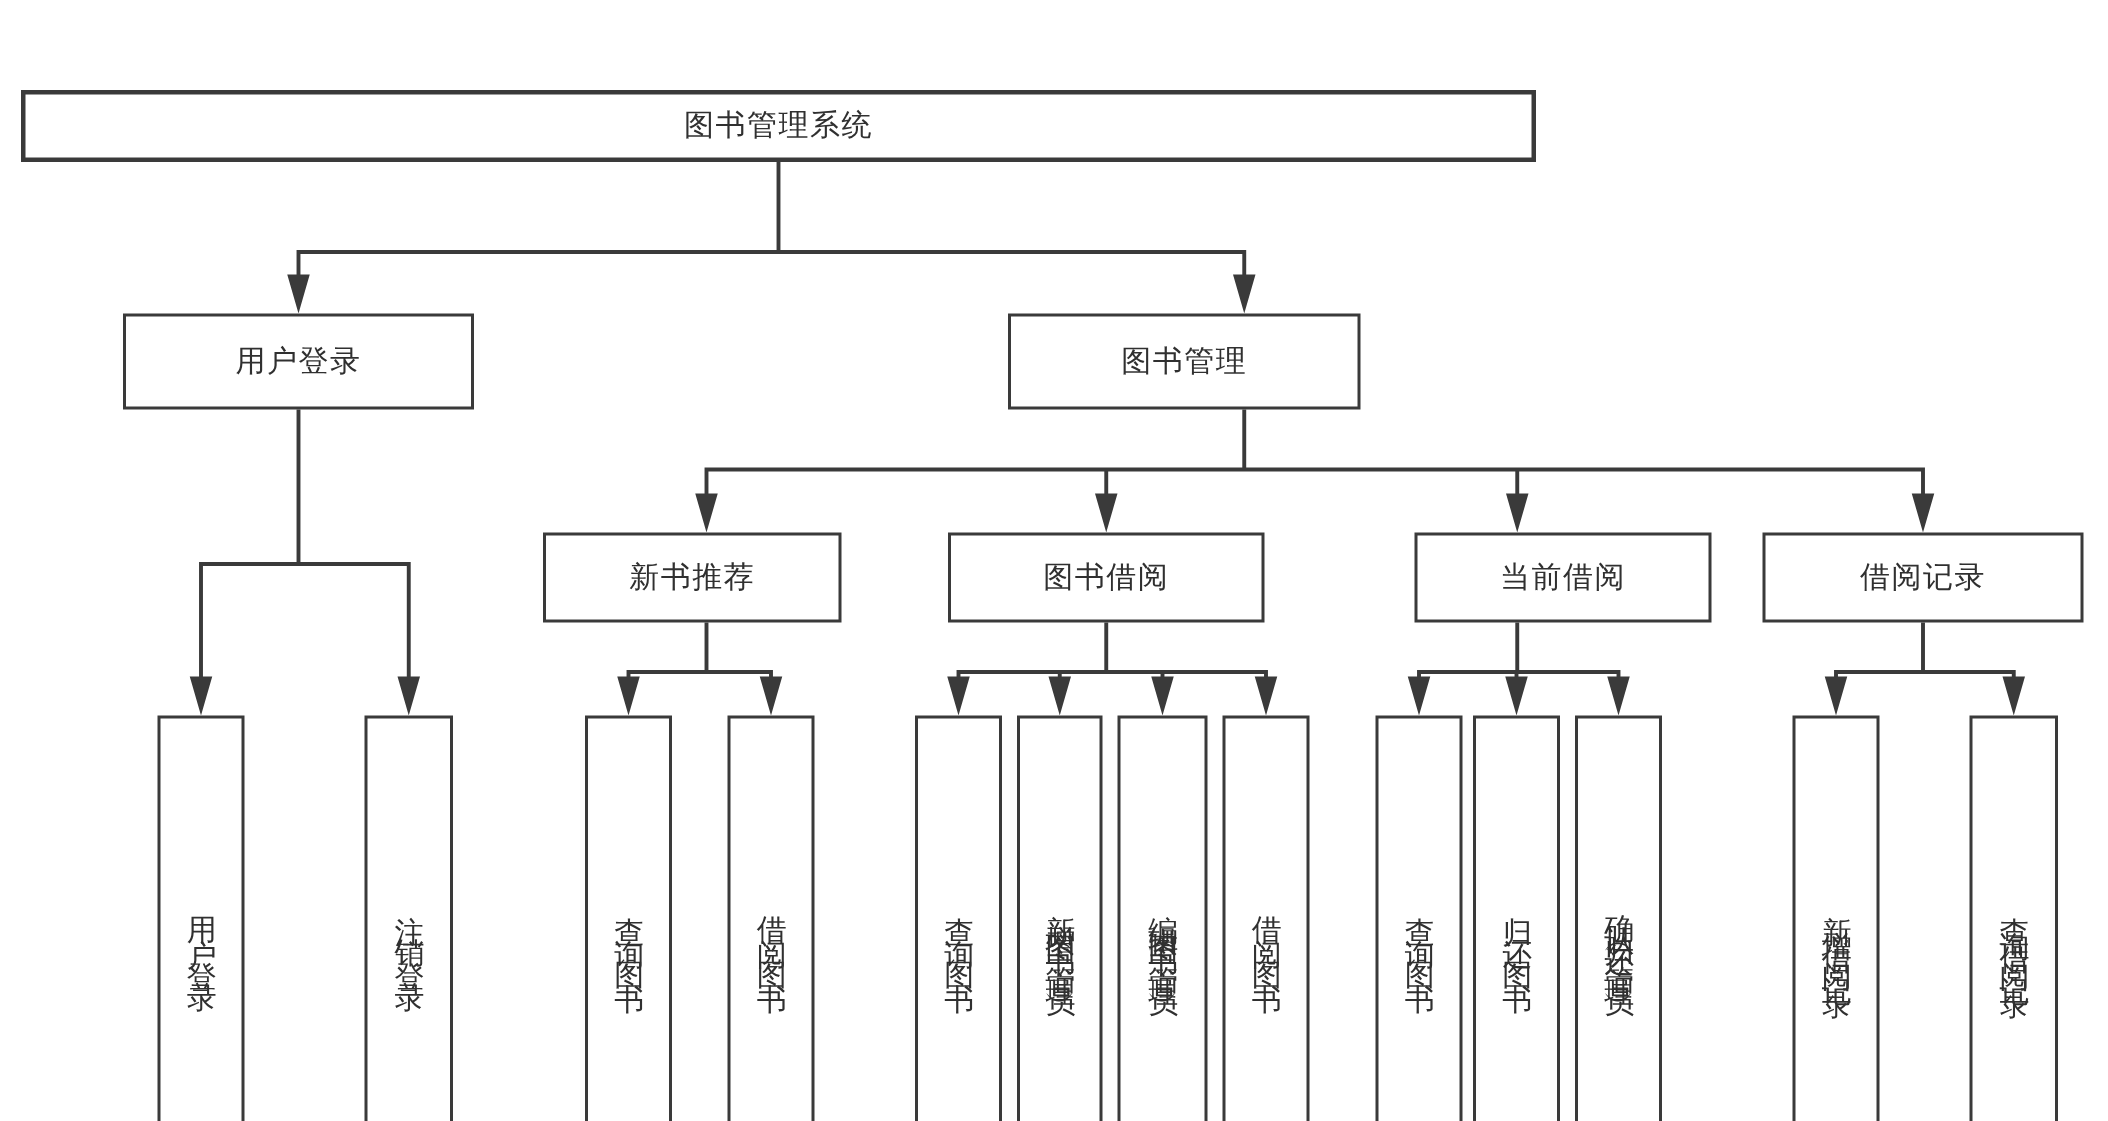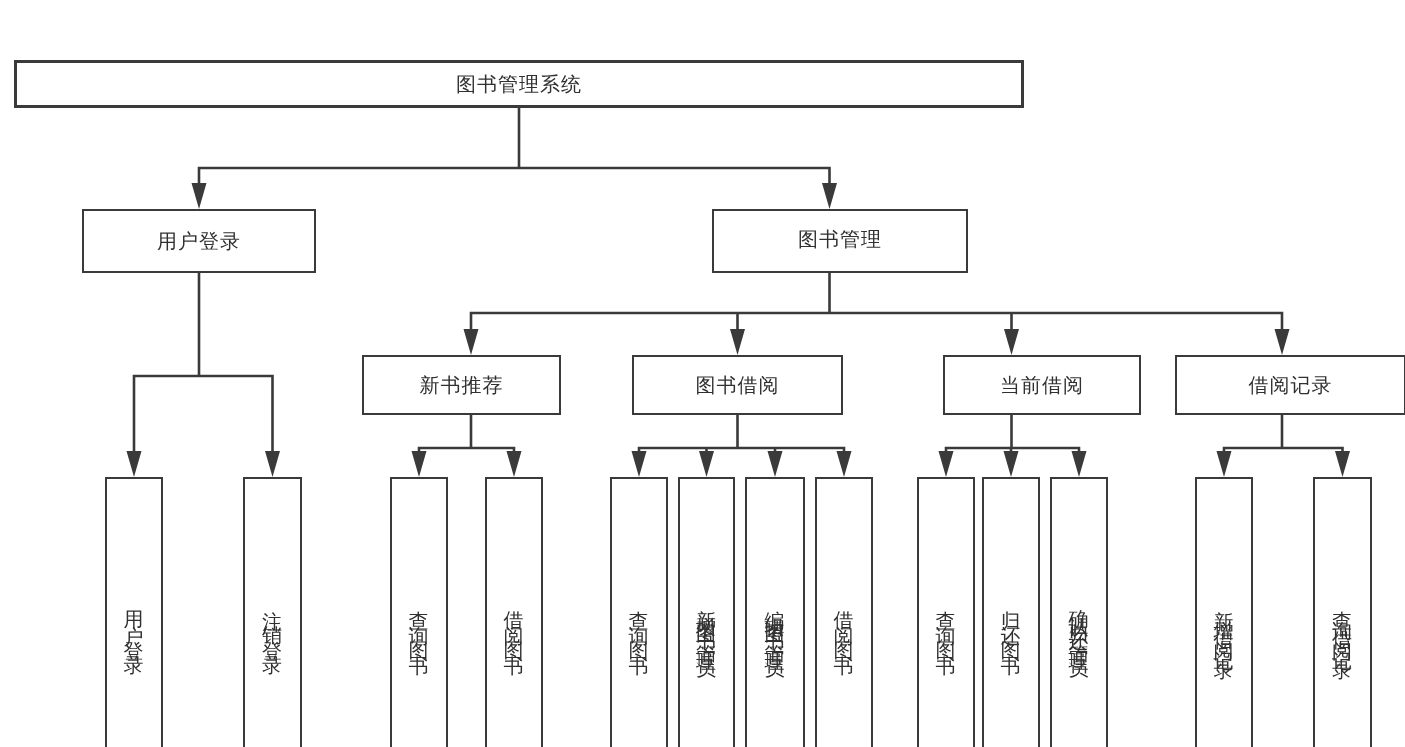--- a/index.html
+++ b/index.html
@@ -66,33 +66,33 @@
       <path d="M519,68 L519,128 M199,128 L829.5,128 M199,128 L199,149 M829.5,128 L829.5,149 M199,233 L199,336 M134,336 L272.5,336 M134,336 L134,417 M272.5,336 L272.5,417 M829.5,233 L829.5,273 M471,273 L1282,273 M471,273 L471,295 M737.5,273 L737.5,295 M1011.5,273 L1011.5,295 M1282,273 L1282,295 M471,375 L471,408 M419,408 L514,408 M419,408 L419,417 M514,408 L514,417 M737.5,375 L737.5,408 M639,408 L844,408 M639,408 L639,417 M706.5,408 L706.5,417 M775,408 L775,417 M844,408 L844,417 M1011.5,375 L1011.5,408 M946,408 L1079,408 M946,408 L946,417 M1011,408 L1011,417 M1079,408 L1079,417 M1282,375 L1282,408 M1224,408 L1342.5,408 M1224,408 L1224,417 M1342.5,408 L1342.5,417 " fill="none" stroke="#3a3a3a" stroke-width="2.6" stroke-linecap="square"></path>
       <path d="M191.5,143 L206.5,143 L199,169 Z M822,143 L837,143 L829.5,169 Z M126.5,411 L141.5,411 L134,437 Z M265,411 L280,411 L272.5,437 Z M463.5,289 L478.5,289 L471,315 Z M730,289 L745,289 L737.5,315 Z M1004,289 L1019,289 L1011.5,315 Z M1274.5,289 L1289.5,289 L1282,315 Z M411.5,411 L426.5,411 L419,437 Z M506.5,411 L521.5,411 L514,437 Z M631.5,411 L646.5,411 L639,437 Z M699,411 L714,411 L706.5,437 Z M767.5,411 L782.5,411 L775,437 Z M836.5,411 L851.5,411 L844,437 Z M938.5,411 L953.5,411 L946,437 Z M1003.5,411 L1018.5,411 L1011,437 Z M1071.5,411 L1086.5,411 L1079,437 Z M1216.5,411 L1231.5,411 L1224,437 Z M1335,411 L1350,411 L1342.5,437 Z " fill="#3a3a3a"></path>
     </svg>
   <div id="nodes">
       <div class="node level-1 h" style="left: 14px; top: 20px; width: 1010px; height: 48px;">
         <span class="label">图书管理系统</span>
       </div>
       <div class="node level-2 h" style="left: 82px; top: 169px; width: 234px; height: 64px;">
         <span class="label">用户登录</span>
       </div>
-      <div class="node level-2 h" style="left: 712px; top: 169px; width: 256px; height: 64px; font-family: Liberation Mono, monospace;">
+      <div class="node level-2 h" style="left: 672px; top: 169px; width: 235px; height: 64px;">
         <span class="label">图书管理</span>
       </div>
       <div class="node level-3 h" style="left: 362px; top: 315px; width: 199px; height: 60px;">
         <span class="label">新书推荐</span>
       </div>
       <div class="node level-3 h" style="left: 632px; top: 315px; width: 211px; height: 60px;">
         <span class="label">图书借阅</span>
       </div>
       <div class="node level-3 h" style="left: 943px; top: 315px; width: 198px; height: 60px;">
         <span class="label">当前借阅</span>
       </div>
-      <div class="node level-3 h" style="left: 1175px; top: 315px; width: 231px; height: 60px;">
+      <div class="node level-3 h" style="left: 1175px; top: 315px; width: 214px; height: 60px;">
         <span class="label">借阅记录</span>
       </div>
       <div class="node level-4 v" style="left: 105px; top: 437px; width: 58px; height: 296px;">
         <span class="label" style="letter-spacing: 15px;">用户登录</span>
       </div>
       <div class="node level-4 v" style="left: 243px; top: 437px; width: 59px; height: 296px;">
         <span class="label" style="letter-spacing: 15px;">注销登录</span>
       </div>
       <div class="node level-4 v" style="left: 390px; top: 437px; width: 58px; height: 296px;">
         <span class="label" style="letter-spacing: 15px;">查询图书</span>

